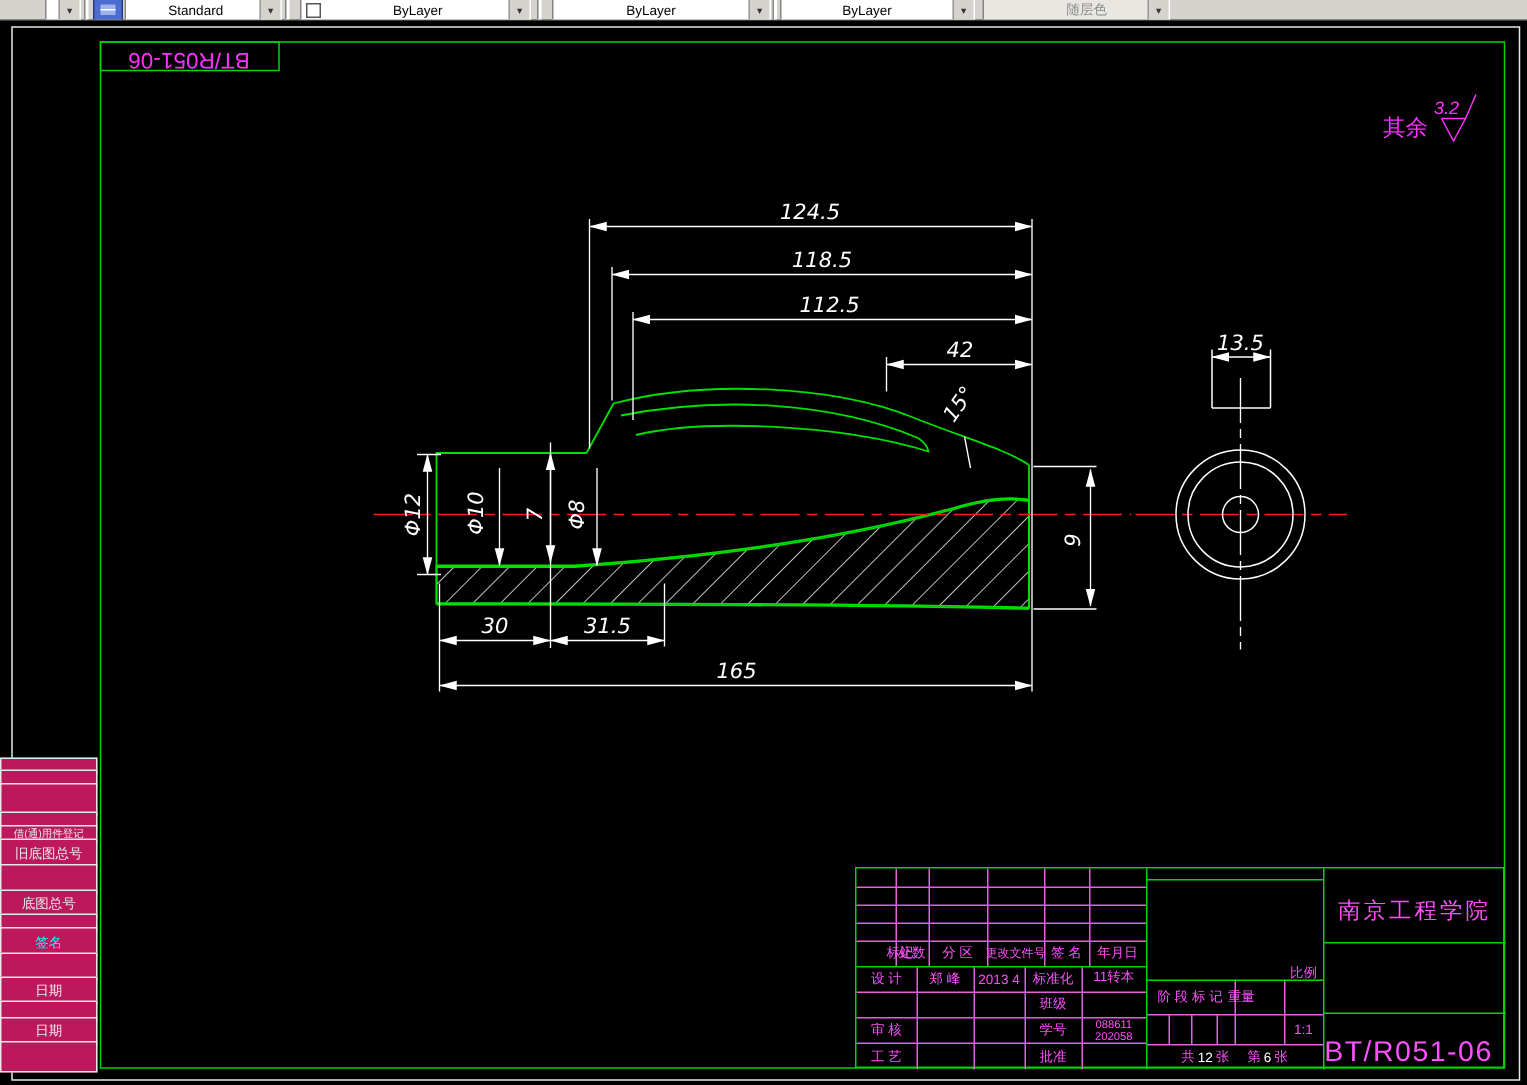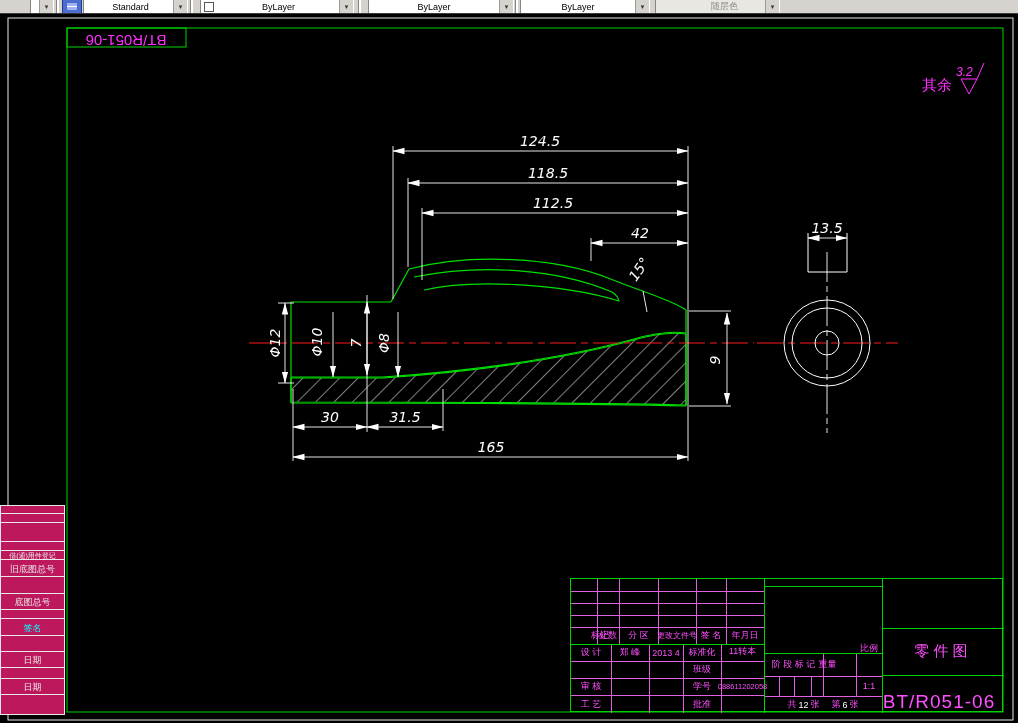--- a/index.html
+++ b/index.html
@@ -31,21 +31,21 @@
   
   #tblock{position:absolute;left:570px;top:578px;width:433px;height:134px;
     border:1px solid #00d400;box-sizing:border-box;}
   .vl,.hl{position:absolute;background:#e060e0;}
   .vl{width:1px;} .hl{height:1px;}
   .vl.g,.hl.g{background:#00d400;}
   .tl{position:absolute;color:#ff50ff;display:flex;align-items:center;justify-content:center;
     white-space:nowrap;font-size:9px;overflow:visible;}
   .tl.big{font-size:15px;letter-spacing:2px;}
   .tl.pn{font-size:19px;letter-spacing:1px;}
-  .tl.two{flex-direction:row;line-height:8px;font-size:7.5px;justify-content:center;}
+  .tl.two{flex-direction:column;line-height:8px;font-size:7.5px;justify-content:center;}
 </style>
 </head>
 <body>
 
 <div id="stage">
 
   <svg width="1018" height="723" style="position:absolute;left:0;top:0">
     <defs>
       <marker id="aw" viewBox="0 0 12 8" markerWidth="12" markerHeight="8" refX="11.5" refY="4" orient="auto-start-reverse" markerUnits="userSpaceOnUse">
         <path d="M12,4 L0,0.8 L0,7.2 Z" fill="#fff"></path>
@@ -249,17 +249,17 @@
     <div class="tl" style="left:193px;top:117px;width:118px;height:17px;gap:2px">
       <span>共</span>
         <span class="white" style="color:#fff">12</span>
         <span>张</span>
       <span style="width:8px"></span>
       <span>第</span>
         <span style="color:#fff">6</span>
         <span>张</span>
     </div>
 
-    <div class="tl big" style="left:311px;top:49px;width:122px;height:47px;letter-spacing:4px">零件图</div>
+    <div class="tl big" style="left:311px;top:7px;width:122px;height:42px">南京工程学院</div>
     <div class="tl pn" style="left:303px;top:112px;width:130px;height:22px">BT/R051-06</div>
   </div>
 
 </div>
 
 </body></html>

